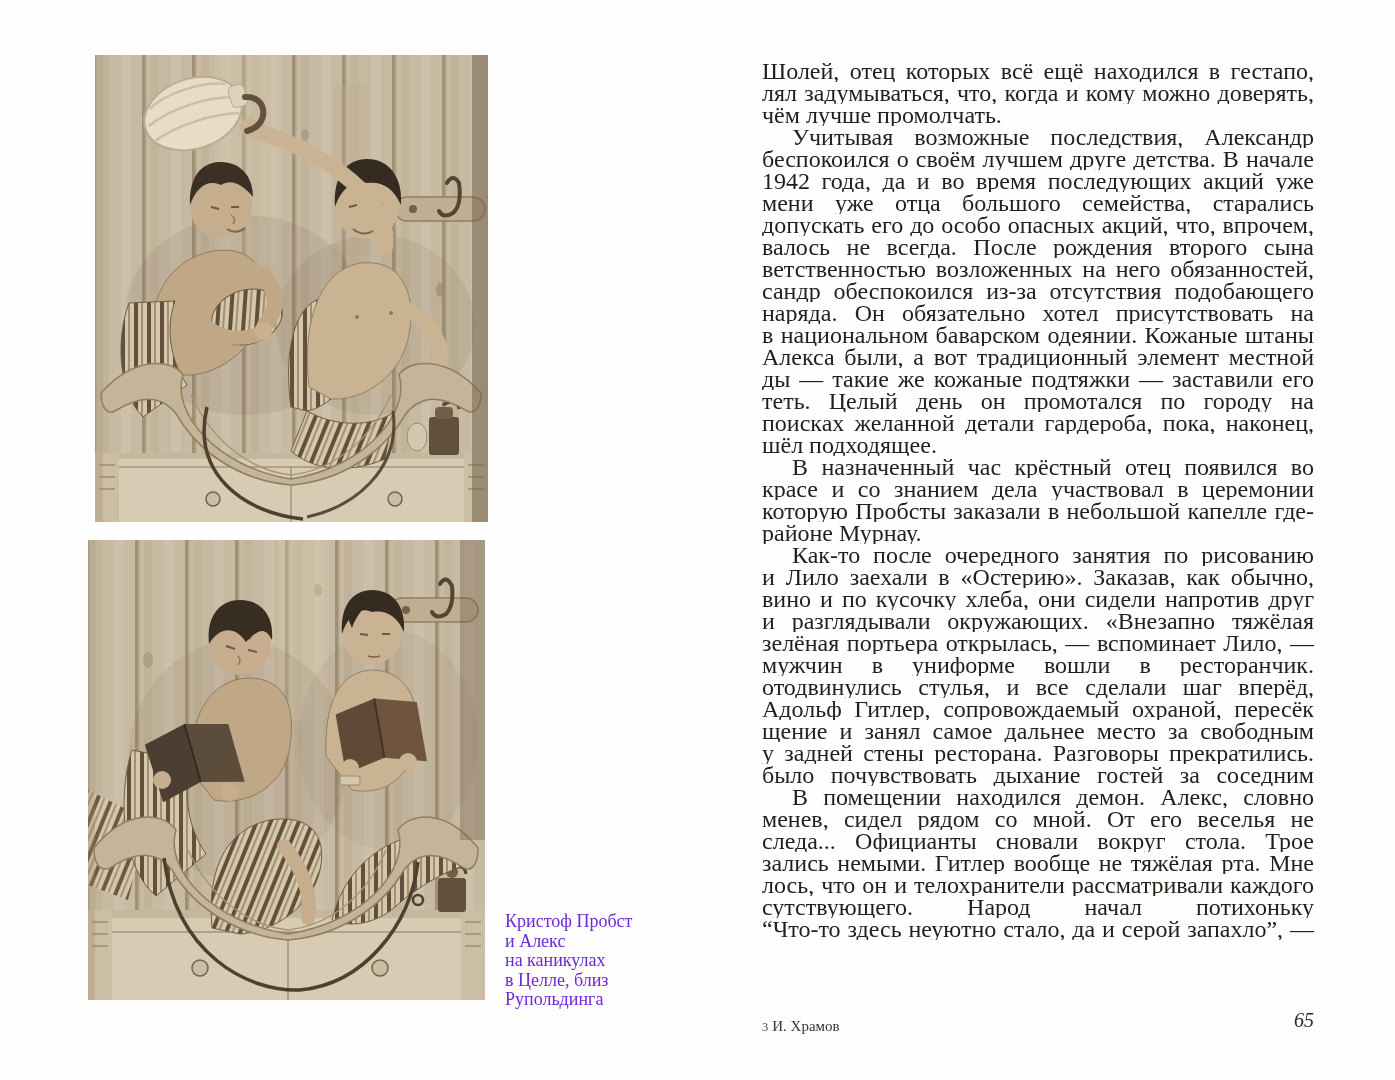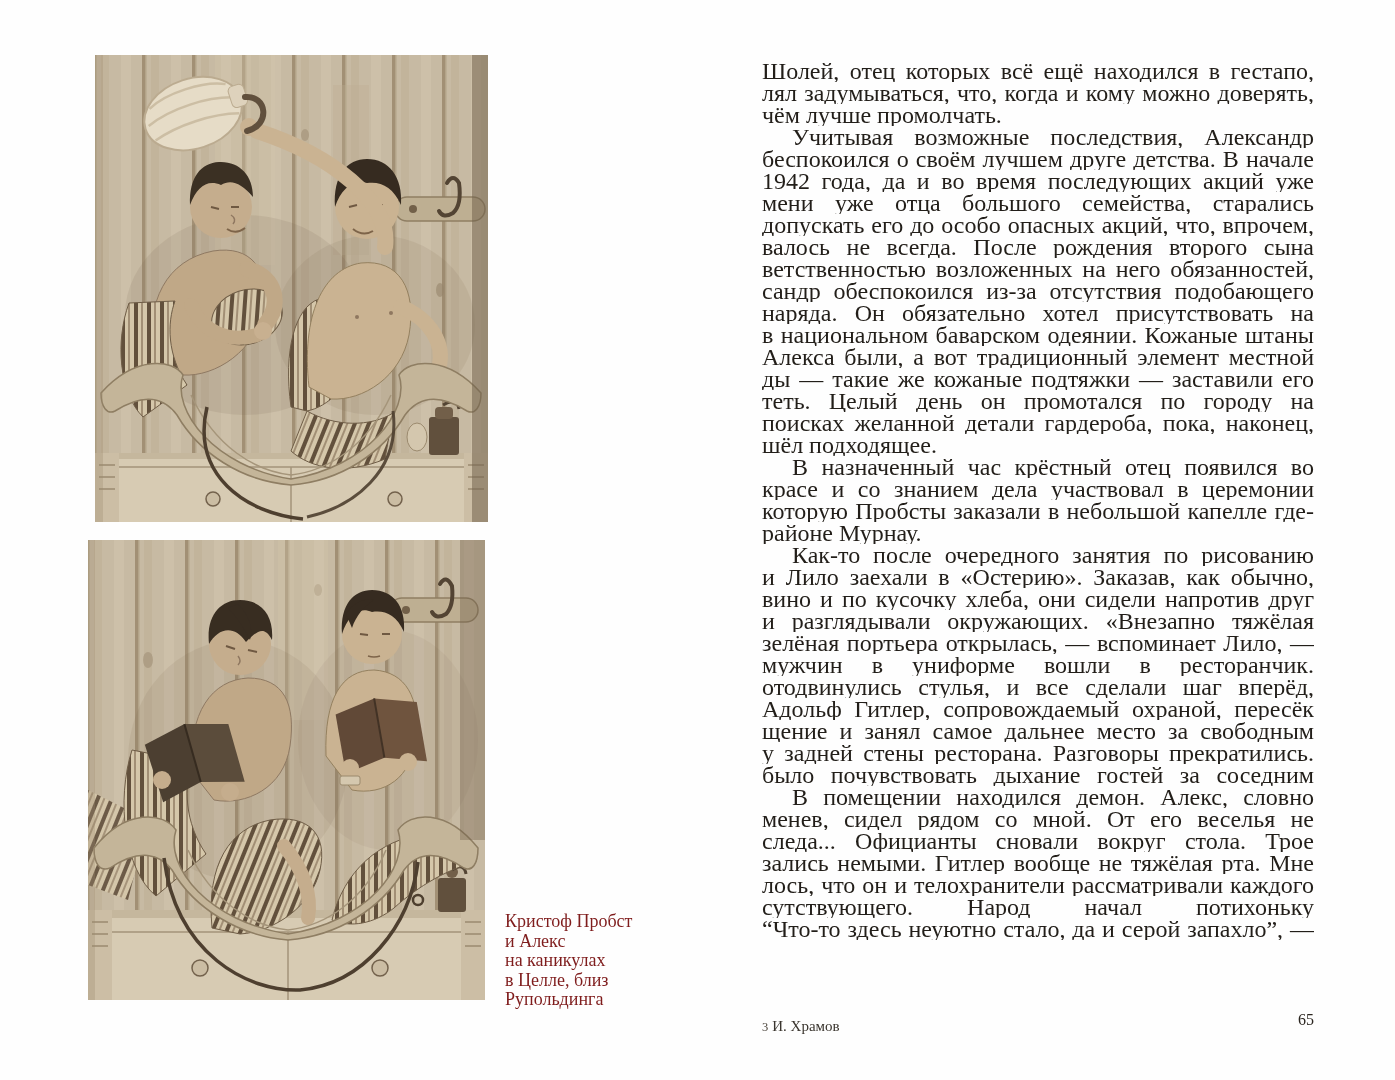--- a/index.html
+++ b/index.html
@@ -2,29 +2,29 @@
 <html><head>
 <meta charset="utf-8">
 <style>
   html,body{margin:0;padding:0;background:#e9e9e9;}
   .page{position:relative;width:1395px;height:1080px;background:#fefefe;overflow:hidden;
         font-family:"Liberation Serif", serif;color:#221e19;}
   .photo{position:absolute;overflow:hidden;}
   .photo svg{display:block;}
   #photo-top{left:95px;top:55px;width:393px;height:467px;}
   #photo-bottom{left:88px;top:540px;width:397px;height:460px;}
-  .caption{position:absolute;left:505px;top:912px;width:160px;font-size:18px;line-height:19.5px;color:#7f1d1d;}
+  .caption{position:absolute;left:505px;top:912px;width:160px;font-size:18px;line-height:19.5px;color:#6d28d9;}
   .col{position:absolute;left:762px;top:60px;width:552px;font-size:24px;}
   .ln{height:22px;line-height:22px;overflow:hidden;text-align:justify;text-align-last:justify;white-space:normal;}
   .ln.end{text-align-last:left;}
   .ln.ind{text-indent:30px;}
   .footer{position:absolute;left:762px;top:1012px;width:552px;height:24px;line-height:20px;}
   .sig-wrap{position:absolute;left:0;top:4px;font-size:15px;color:#3a352e;}
   .sig{font-size:12.5px;margin-right:4px;color:#4a443b;}
-  .pagenum{position:absolute;right:0;top:-2px;font-size:16px;color:#2a251f;}
+  .pagenum{position:absolute;right:0;top:-2px;font-size:20px;color:#2a251f;font-style:italic;}
 </style>
 </head>
 <body>
 
 <svg width="0" height="0" style="position:absolute" aria-hidden="true">
   <defs>
     <pattern id="wood" width="50" height="120" patternUnits="userSpaceOnUse">
       <rect width="50" height="120" fill="#cabea8"></rect>
       <rect x="6" width="8" height="120" fill="#c3b59d" opacity="0.8"></rect>
       <rect x="26" width="10" height="120" fill="#d2c6b0" opacity="0.8"></rect>

